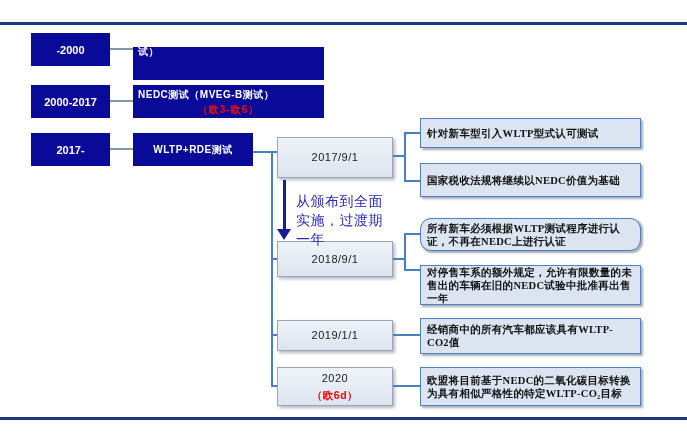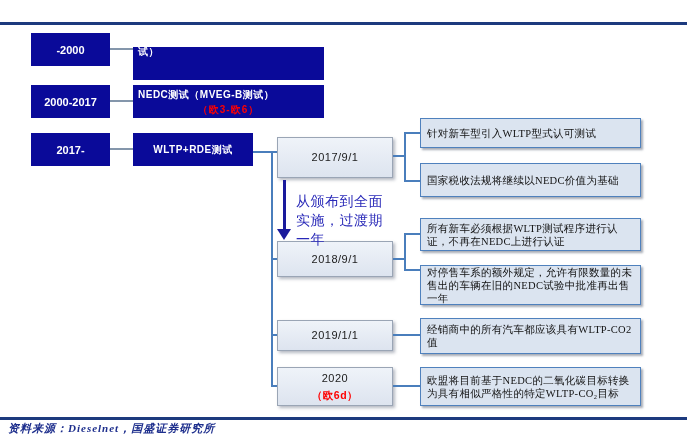--- a/index.html
+++ b/index.html
@@ -74,24 +74,24 @@
     left:296px;top:192px;width:96px;
     font-family:"Liberation Serif","DejaVu Serif",serif;
     font-size:14px;font-weight:normal;color:#2929b8;line-height:19px;letter-spacing:0.5px;
   }
   
   .dbox{
     left:420px;width:221px;background:#dbe4f0;border:1.5px solid #4f81bd;
     box-shadow:1.5px 1.5px 2px rgba(80,90,110,0.5);
     display:flex;align-items:center;box-sizing:border-box;
     font-family:"Liberation Serif","DejaVu Serif",serif;
-    font-size:10.5px;color:#111;line-height:13px;padding:2px 6px;letter-spacing:0.3px;
+    font-size:10.5px;color:#111;line-height:13px;padding:2px 6px;letter-spacing:0.3px;font-weight:bold;
   }
   .r1{top:118px;height:30px;} .r2{top:163px;height:34px;}
-  .r3{top:218px;height:33px;} .r4{top:265px;height:40px;}
+  .r3{top:218px;height:33px;border-radius:11px;} .r4{top:265px;height:40px;}
   .r5{top:318px;height:36px;} .r6{top:367px;height:39px;}
 </style>
 </head>
 <body>
 
 <div id="canvas">
 
   <div class="abs rule top"></div>
 
   <div class="abs navy period p1">
@@ -168,15 +168,14 @@
     <span>对停售车系的额外规定，允许有限数量的未售出的车辆在旧的NEDC试验中批准再出售一年</span>
   </div>
   <div class="abs dbox r5">
     <span>经销商中的所有汽车都应该具有WLTP-CO2值</span>
   </div>
   <div class="abs dbox r6">
     <span>欧盟将目前基于NEDC的二氧化碳目标转换为具有相似严格性的特定WLTP-CO₂目标</span>
   </div>
 
   <div class="abs rule bottom"></div>
-  <div class="abs source-note">资料来源：Dieselnet，国盛证券研究所</div>
 
 </div>
 
 </body></html>

